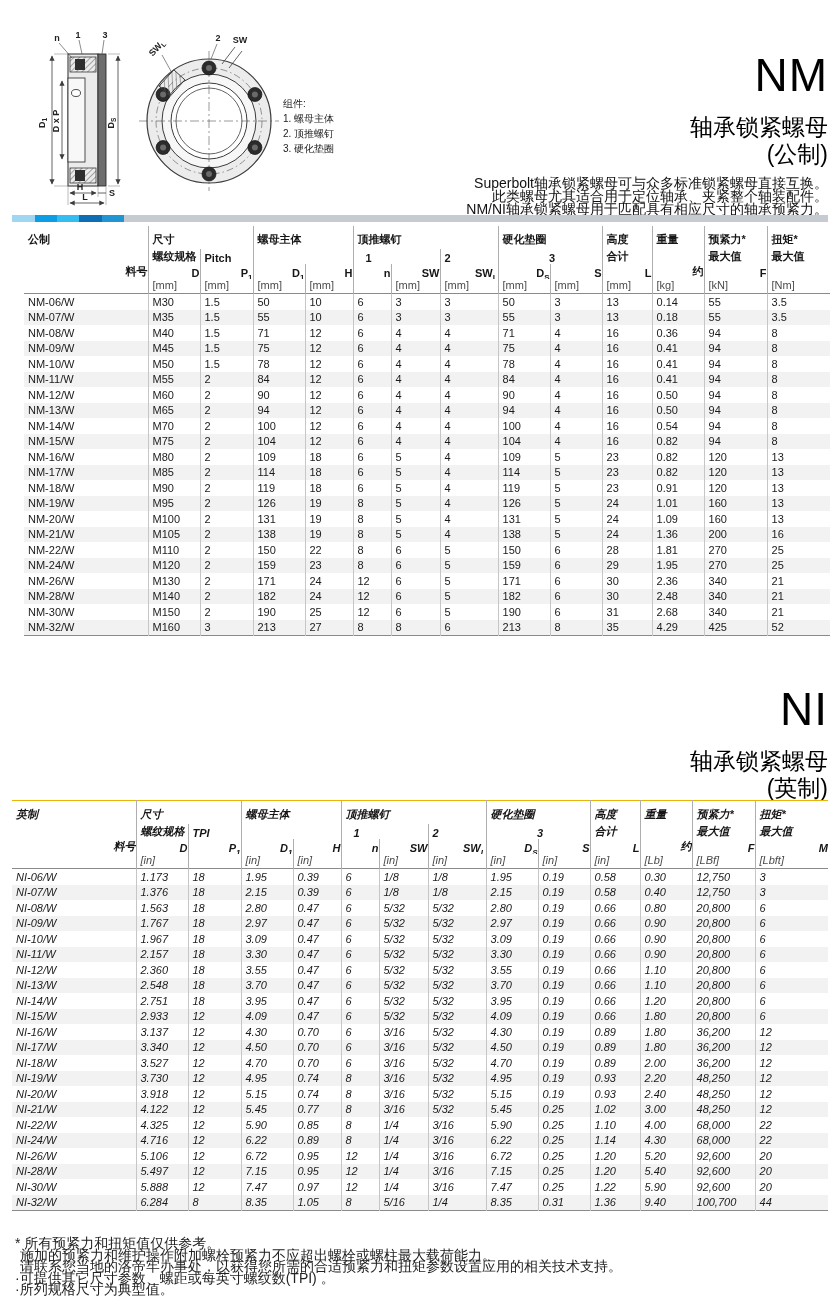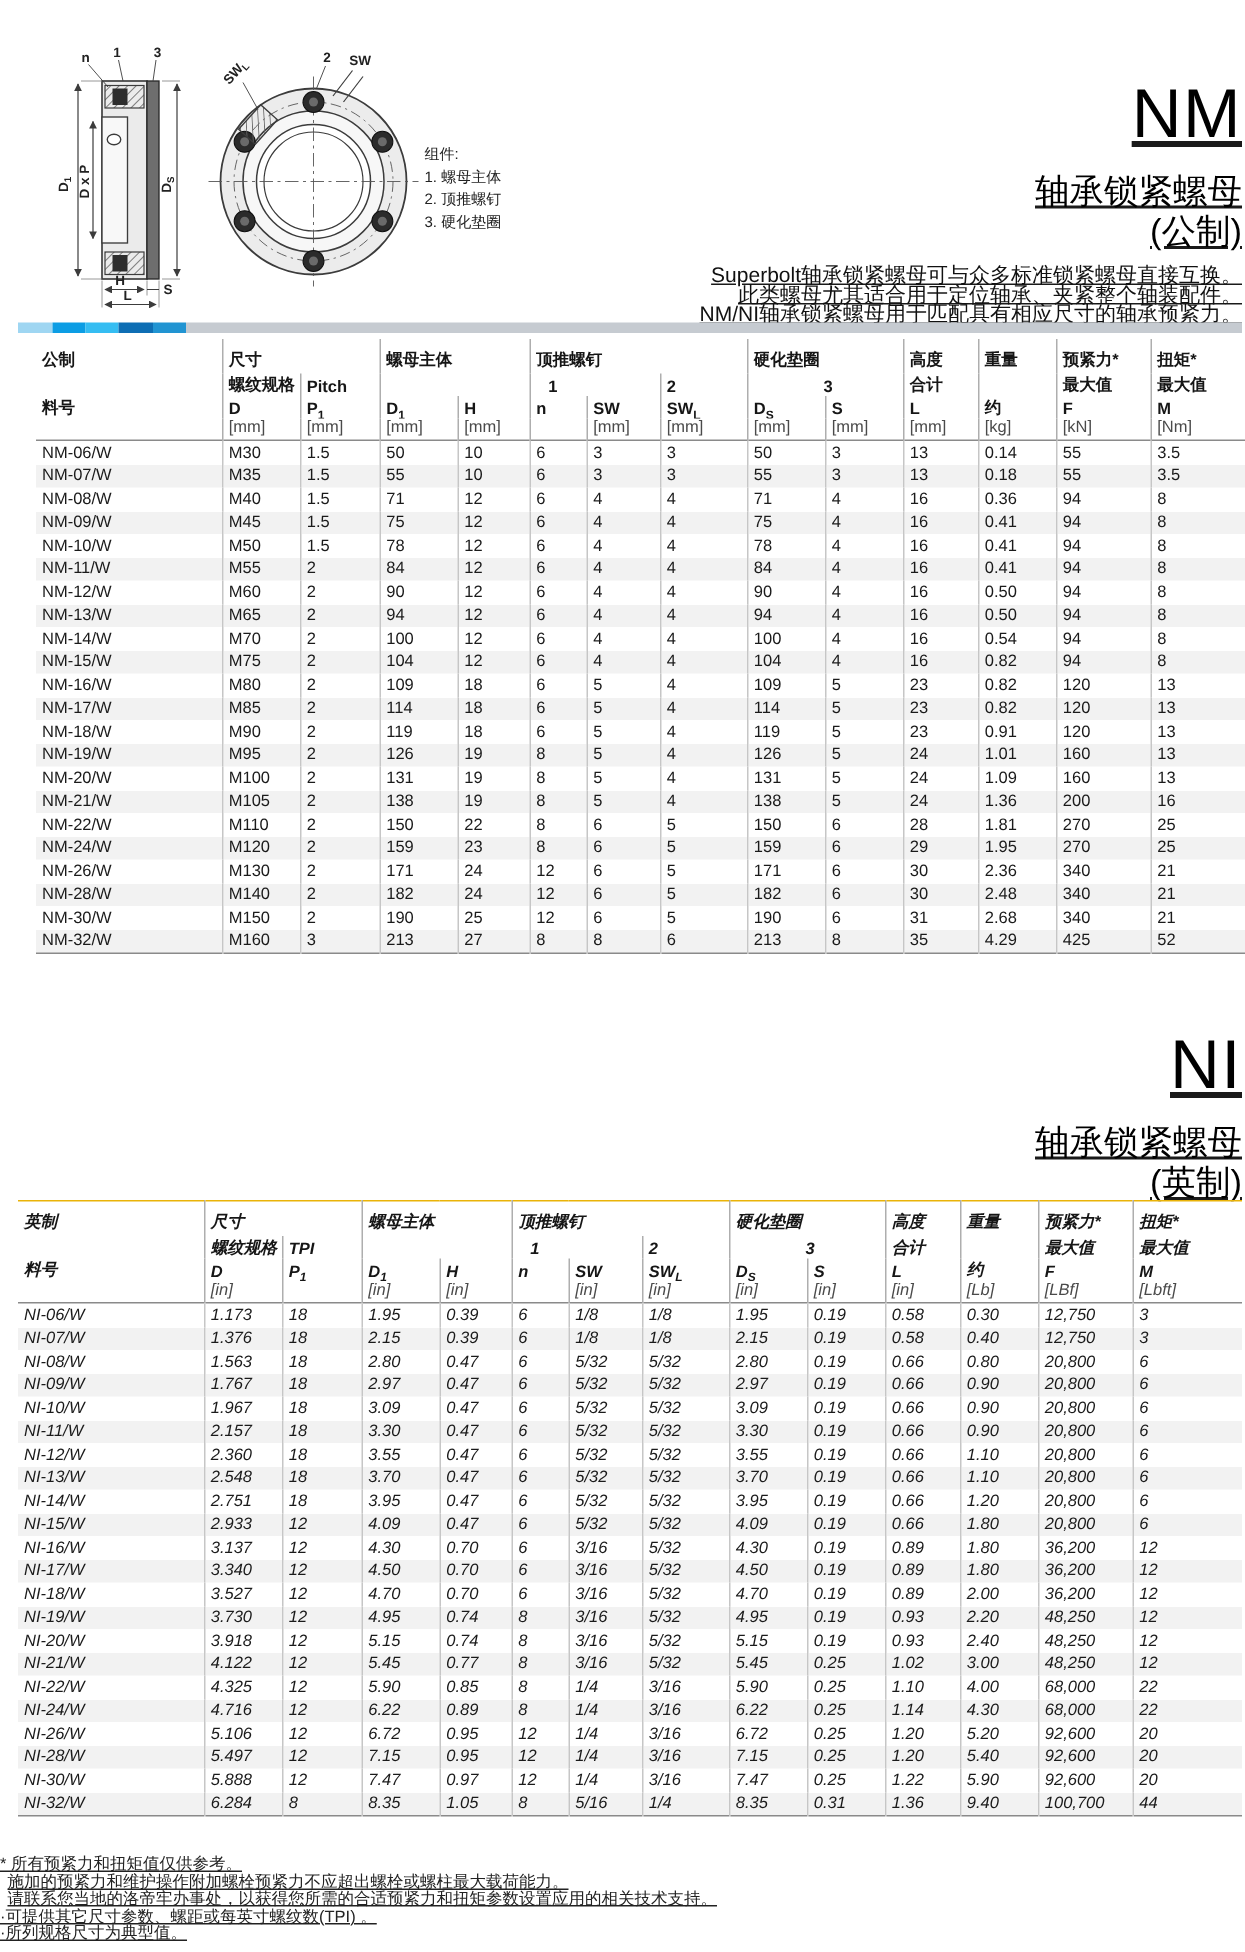--- a/index.html
+++ b/index.html
@@ -5,21 +5,21 @@
   html,body{margin:0;padding:0;}
   body{
     width:830px;height:1301px;position:relative;background:#ffffff;
     font-family:"Liberation Sans","DejaVu Sans",sans-serif;color:#1a1a1a;
     overflow:hidden;
   }
   
   #top-art{position:absolute;left:12px;top:28px;width:350px;height:185px;}
   #legend{position:absolute;left:283px;top:96px;font-size:10px;line-height:15px;color:#222;}
   
-  .title-block{position:absolute;right:2px;text-align:right;text-decoration:underline;}
+  .title-block{position:absolute;right:2px;text-align:right;}
   #nm-title{top:52px;width:480px;}
   #ni-title{top:686px;width:480px;}
   .big-title{font-size:46px;line-height:46px;font-weight:400;letter-spacing:1px;color:#000;}
   .sub-title{font-size:23px;line-height:27px;font-weight:400;color:#000;margin-top:16px;}
   .sys-title{font-size:23px;line-height:27px;font-weight:400;color:#000;}
   .desc{margin-top:9px;font-size:14px;line-height:12.8px;color:#111;}
   
   #accent-bar{position:absolute;left:12px;top:215px;width:816px;height:7px;display:flex;}
   #accent-bar .seg{height:7px;}
   
@@ -30,27 +30,27 @@
         border-bottom:1px solid #8a8a8a;}
   th,td{padding:0 0 0 4px;text-align:left;white-space:nowrap;overflow:hidden;font-weight:normal;}
   thead{border-bottom:1px solid #8a8a8a;}
   #ni-wrap table{border-top:1px solid #eab308;font-style:italic;}
   .vl{border-left:1px solid #c6c6c6;}
   thead .vl{border-left-color:#aeaeae;}
   .hb{font-weight:bold;color:#161616;}
   .unit{color:#4a4a4a;}
   tr.hr0 th{height:21px;vertical-align:bottom;padding-bottom:2px;}
   tr.hr1 th{height:14px;vertical-align:bottom;}
-  tr.hr2 th{height:15px;vertical-align:bottom;}
+  tr.hr2 th{height:15px;vertical-align:bottom;text-align:right;}
   tr.hr3 th{height:14px;vertical-align:top;}
   tbody td{height:15.5px;}
   tbody tr:nth-child(even){background:#f2f2f2;}
   sub{font-size:8px;line-height:0;}
   
-  #footnotes{position:absolute;left:0;top:1238px;font-size:11px;line-height:11.6px;color:#222;text-decoration:underline;}
+  #footnotes{position:absolute;left:15px;top:1238px;font-size:14px;line-height:11.6px;color:#222;}
   #footnotes .indent{padding-left:5px;}
   
   .dimtext{font-size:9px;font-weight:bold;fill:#222;}
 </style>
 </head>
 <body>
 
 <div id="top-art">
 <svg width="350" height="185" viewBox="0 0 350 185">
   <defs>

